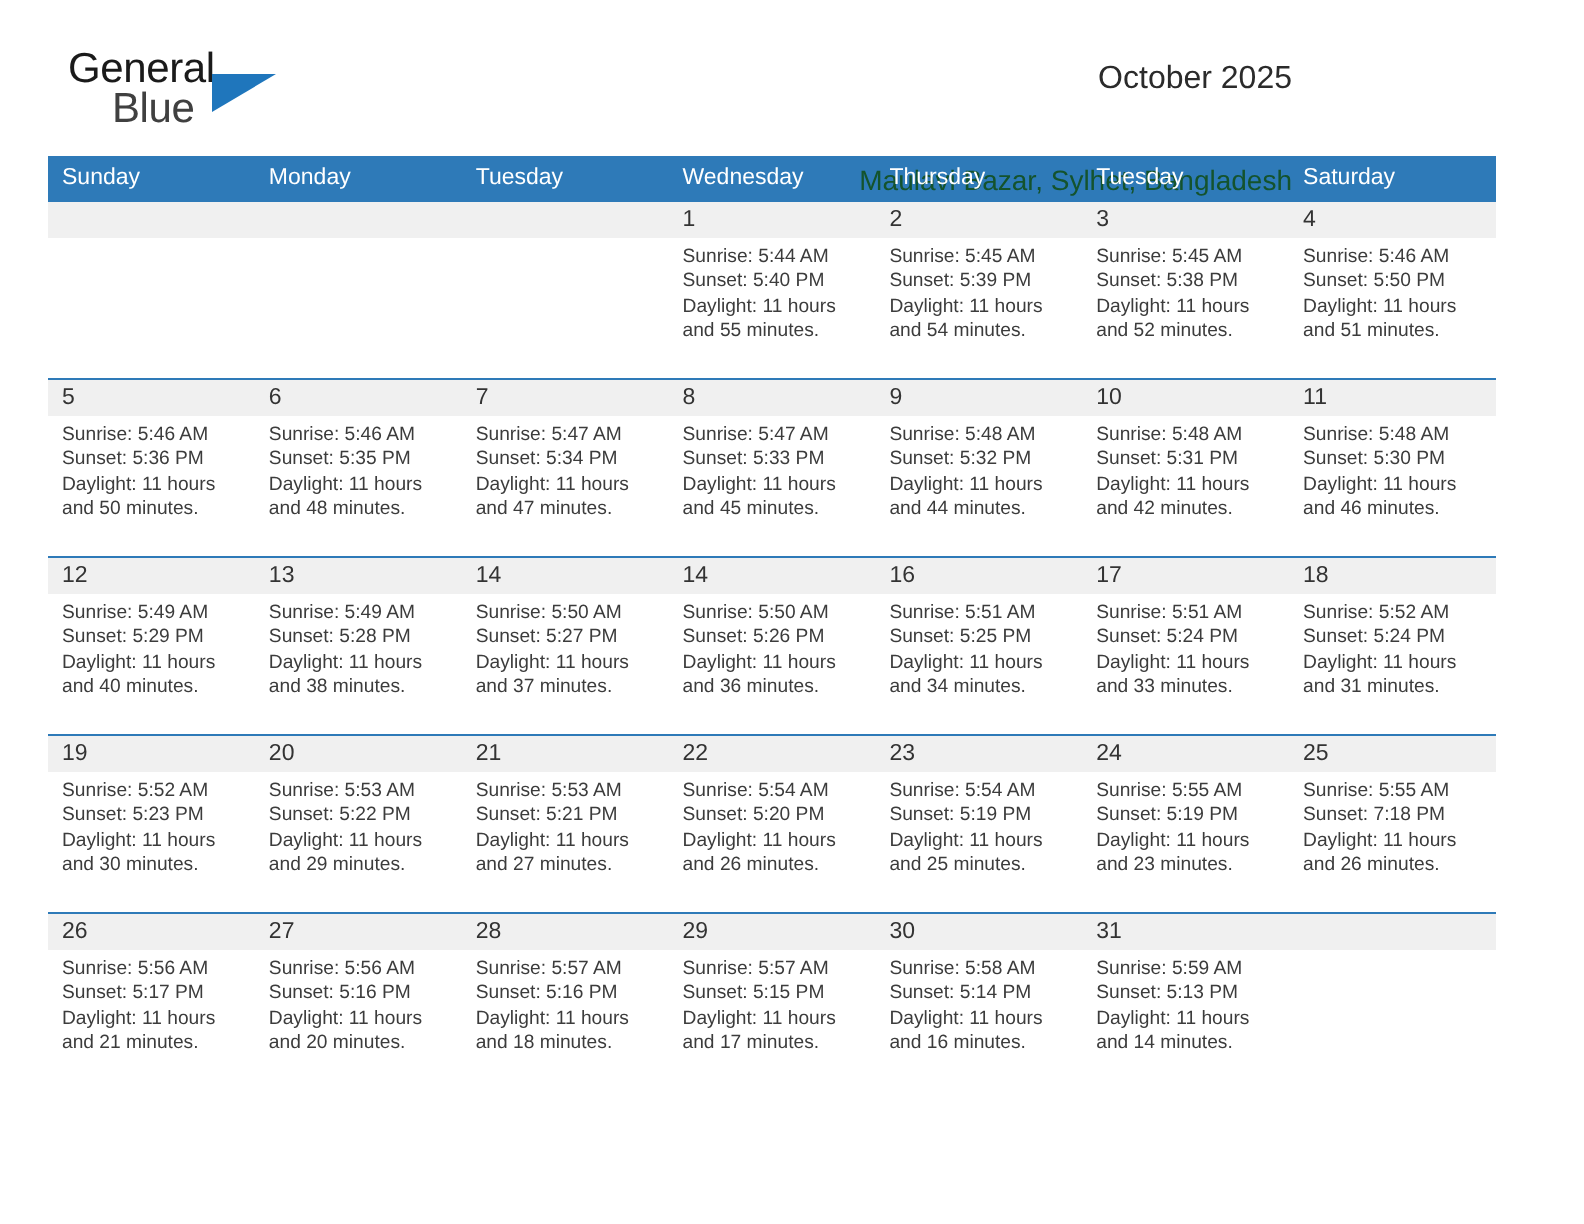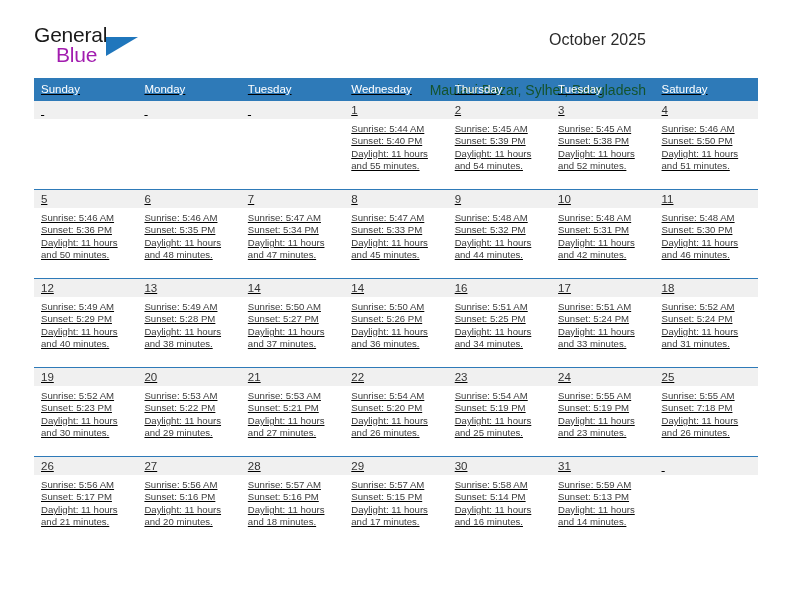--- a/index.html
+++ b/index.html
@@ -32,21 +32,21 @@
   }
   .logo-general {
     font-size: 21px;
     color: #1a1a1a;
     letter-spacing: -0.2px;
     line-height: 22px;
     display: block;
   }
   .logo-blue {
     font-size: 21px;
-    color: #a21caf;
+    color: #404040;
     letter-spacing: -0.2px;
     line-height: 22px;
     display: block;
     margin-left: 22px;
     margin-top: -2px;
   }
   .logo-tri {
     position: absolute;
     left: 72px;
     top: 13px;
@@ -69,25 +69,24 @@
   }
   .cal-sub {
     font-size: 14px;
     color: #14532d;
     line-height: 18px;
     margin-top: 25px;
   }
 
   
   .cal {
-    margin: 0 34px;
+    margin: 0 24px;
     width: 724px;
     border-collapse: collapse;
     table-layout: fixed;
-    text-decoration: underline;
   }
   .cal th {
     background: #2e7ab8;
     color: #ffffff;
     font-size: 11.5px;
     font-weight: normal;
     text-align: left;
     padding: 5px 0 5px 7px;
     height: 21px;
     border: none;

